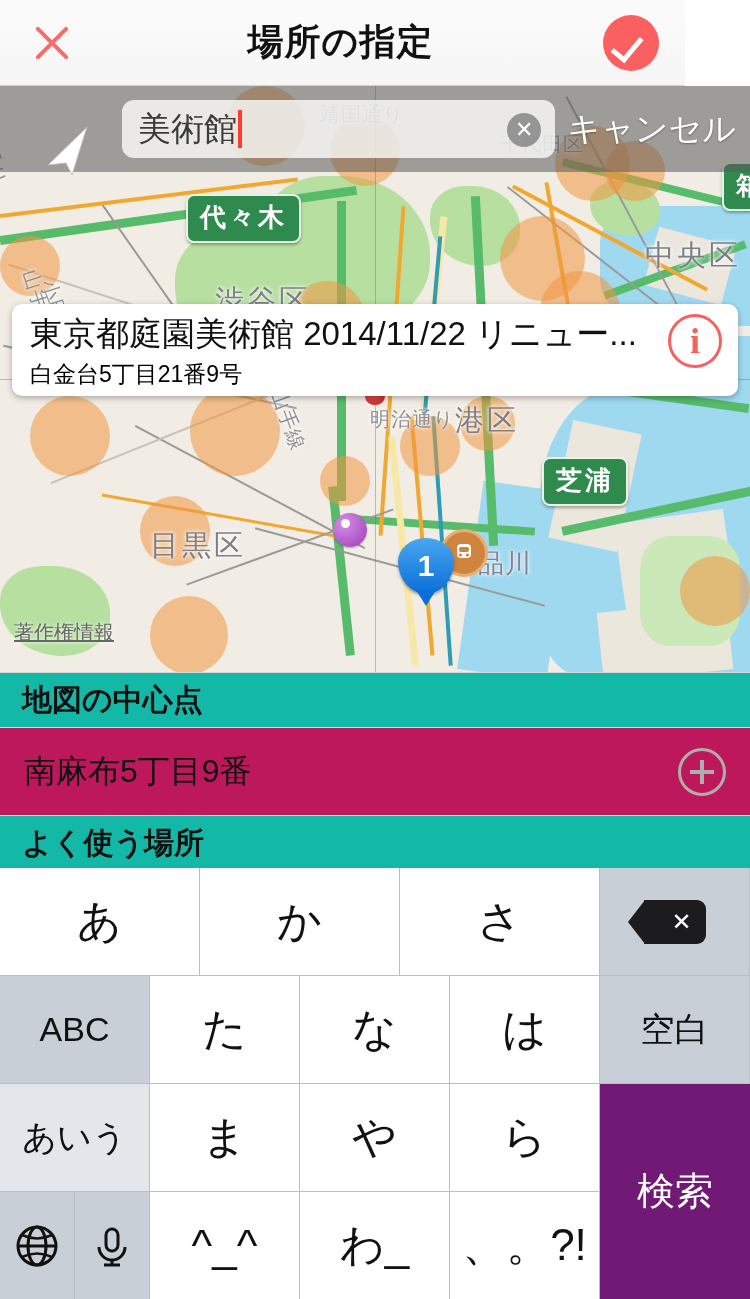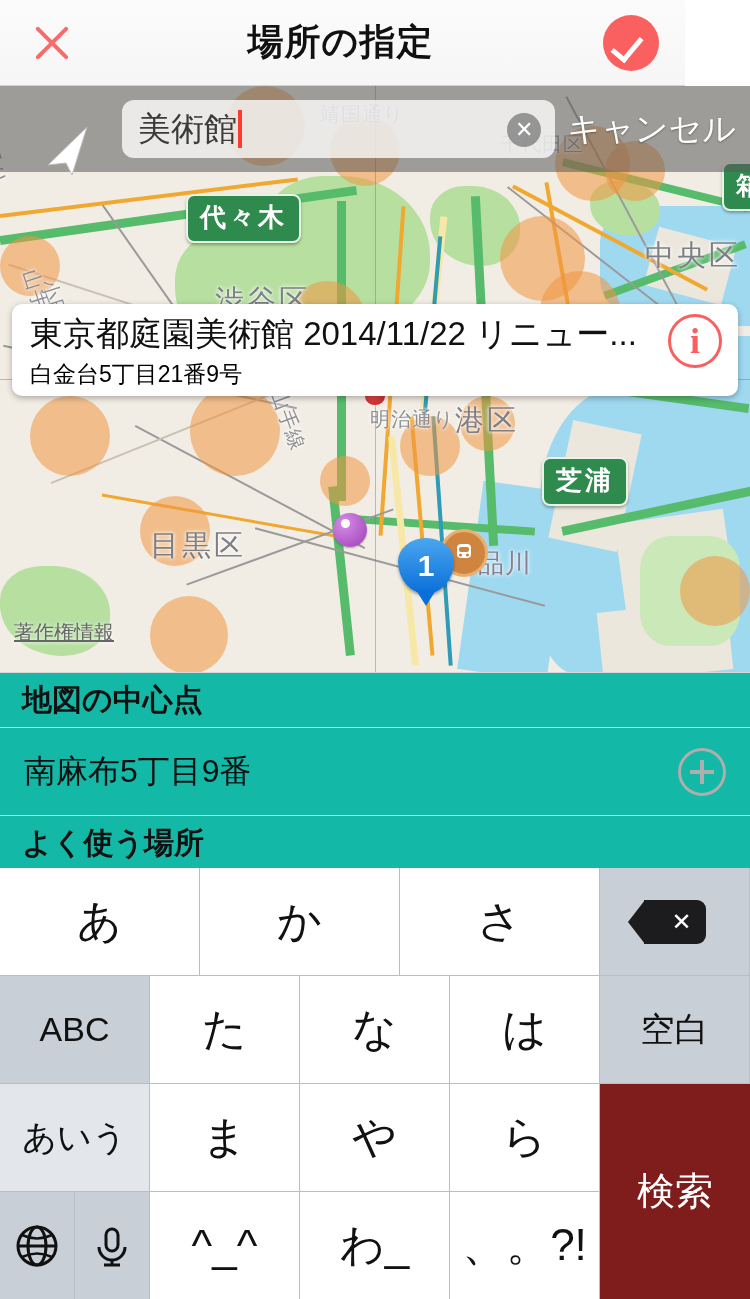--- a/index.html
+++ b/index.html
@@ -177,21 +177,21 @@
 
   
   .list-wrap { position: absolute; top: 672px; left: 0; width: 750px; }
   .sec-head {
     height: 56px; background: #14b8a6; display: flex; align-items: center;
     padding: 0 22px; font-size: 30px; font-weight: 700; color: #111;
     border-bottom: 1px solid #d8d8d8;
   }
   .sec-head.first { border-top: 1px solid #d8d8d8; }
   .list-row {
-    height: 88px; background: #14b8a6; display: flex; align-items: center;
+    height: 88px; background: #be185d; display: flex; align-items: center;
     justify-content: space-between; padding: 0 24px;
     border-bottom: 1px solid #d8d8d8;
   }
   .list-row-label { font-size: 32px; color: #111; }
   .plus-icon {
     width: 48px; height: 48px; border-radius: 50%;
     border: 3px solid #aeaeae; position: relative;
   }
   .plus-icon::before, .plus-icon::after {
     content:""; position:absolute; background:#aeaeae;
@@ -214,21 +214,21 @@
   }
   .key.white { background: #ffffff; }
   .key.gray  { background: #c9cfd6; }
   .key.light { background: #e3e7ec; }
   .key.fn { font-size: 34px; }
   .key.w150 { width: 150px; min-width: 150px; }
   .key.w75  { width: 75px; min-width: 75px; }
   .key.flex { flex: 1; }
   .key-send {
     position: absolute; right: 0; top: 216px; width: 150px; height: 215px;
-    background: #7f1d1d; color: #fff; font-size: 38px;
+    background: #701a75; color: #fff; font-size: 38px;
     display:flex; align-items:center; justify-content:center; cursor:pointer;
   }
   .del-glyph {
     width: 62px; height: 44px; background: #1c1c1e; position: relative;
     border-radius: 0 9px 9px 0;
     display:flex; align-items:center; justify-content:flex-end;
     padding-right: 14px; color:#fff; font-size: 24px;
   }
   .del-glyph::before {
     content:""; position:absolute; left:-16px; top:0;

